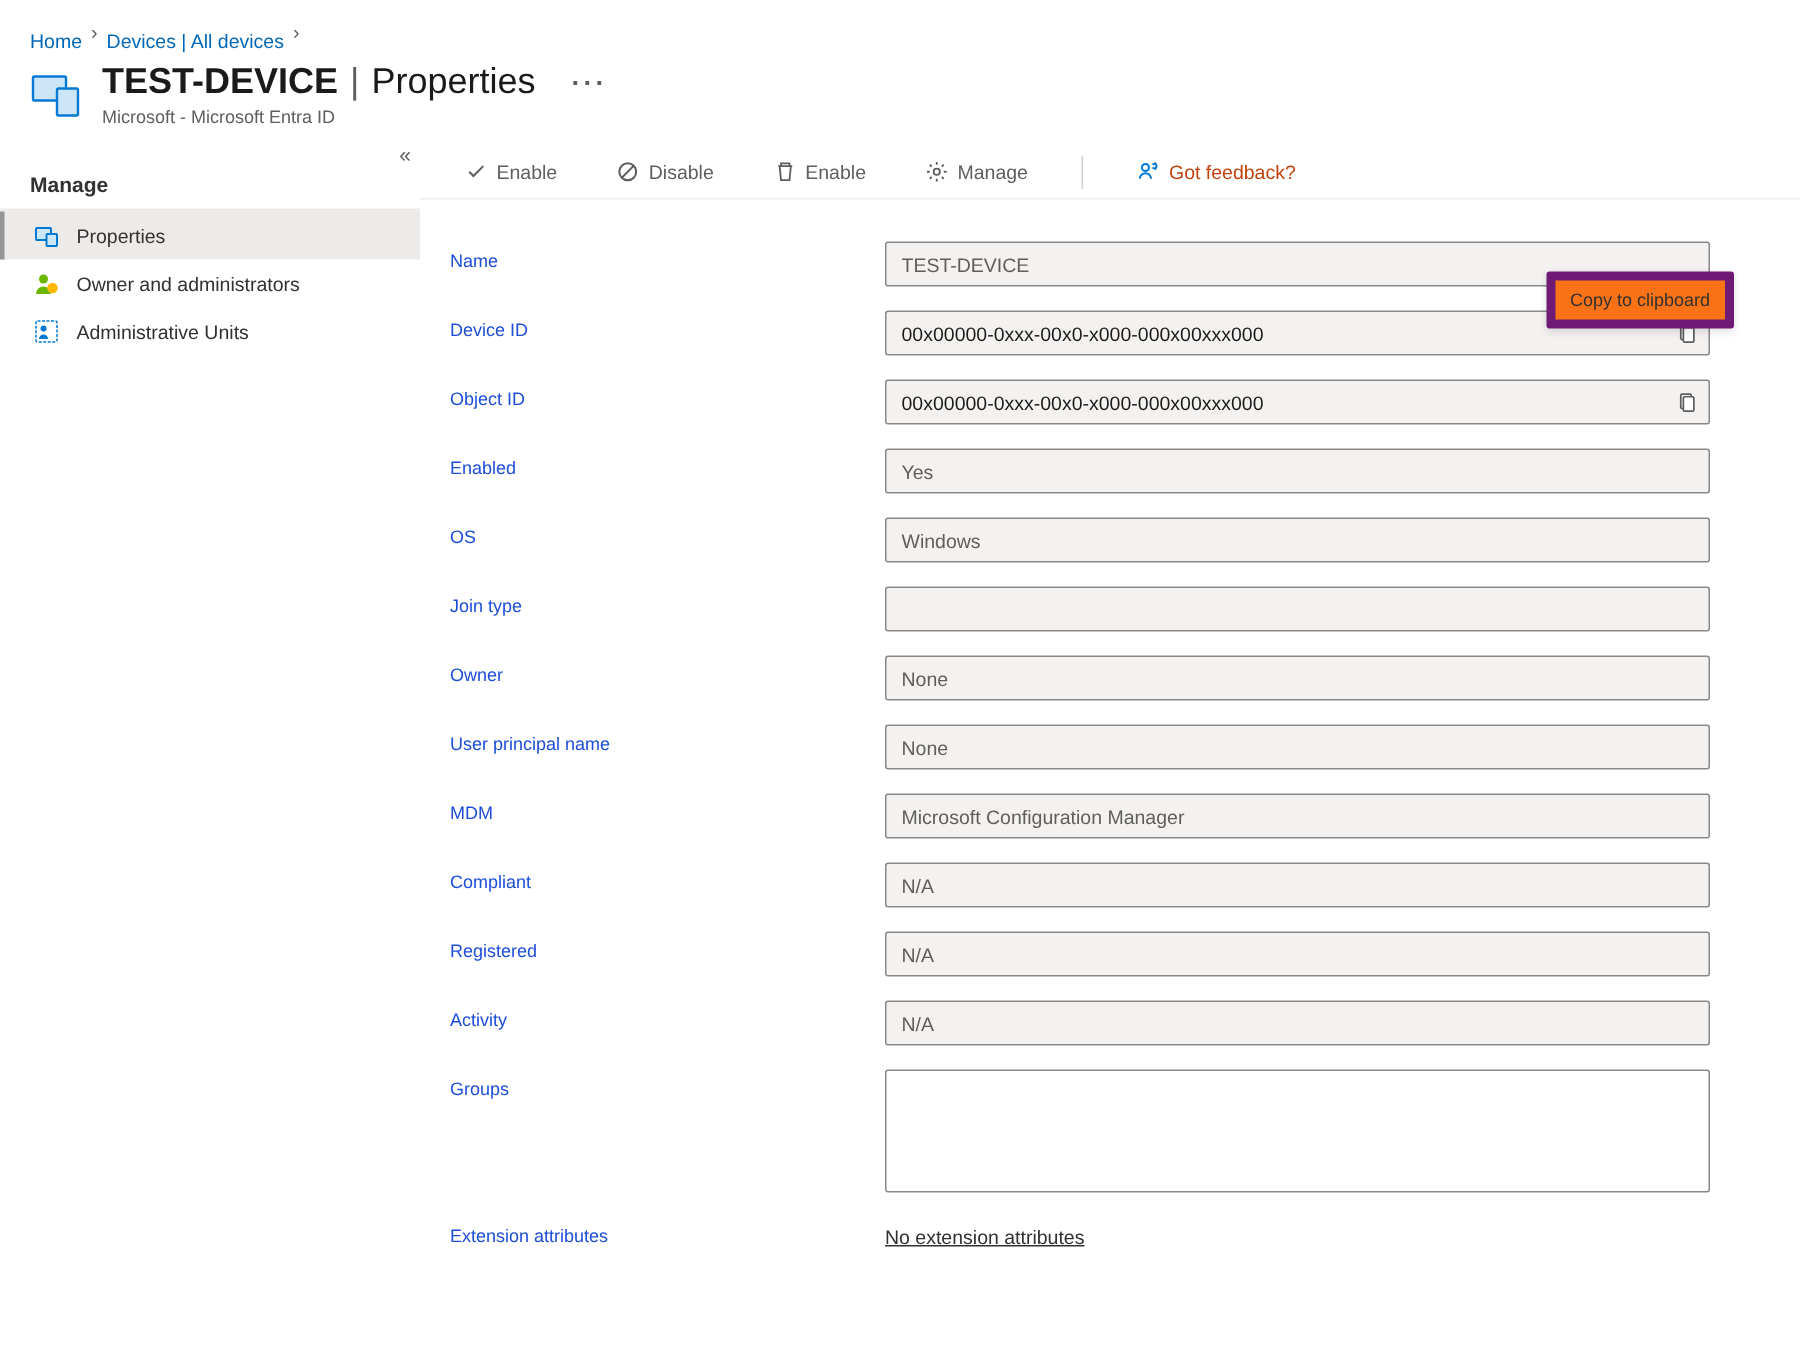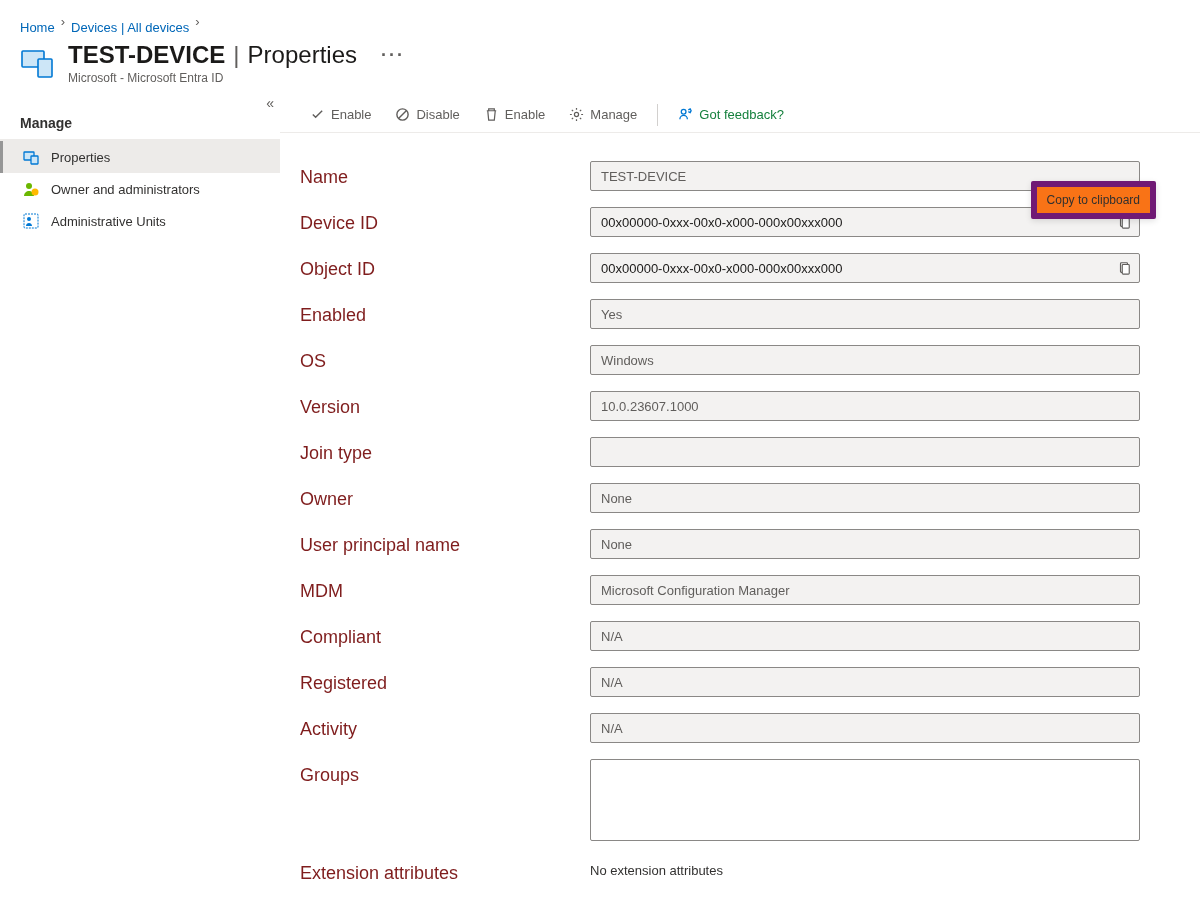--- a/index.html
+++ b/index.html
@@ -95,55 +95,55 @@
 
   
   .main {
     flex: 1;
     padding: 0 0 0 0;
     position: relative;
   }
   .toolbar {
     display: flex;
     align-items: center;
-    gap: 4px;
+    gap: 20px;
     padding: 6px 8px 6px 20px;
     border-bottom: 1px solid #edebe9;
     color: #605e5c;
   }
   .tool-btn {
     display: flex;
     align-items: center;
     gap: 6px;
     padding: 4px 10px;
     font-size: 13px;
     color: #605e5c;
     cursor: pointer;
     border-radius: 2px;
   }
   .tool-icon { width: 15px; height: 15px; }
   .tool-divider {
     width: 1px; height: 22px; background: #d2d0ce; margin: 0 6px;
   }
-  .feedback-link { color: #15803d; }
+  .feedback-link { color: #c2410c; }
 
   
   .form {
     padding: 28px 60px 20px 20px;
   }
   .form-row {
     display: flex;
     align-items: flex-start;
     margin-bottom: 16px;
   }
   .form-label {
     width: 290px;
     flex: 0 0 290px;
-    font-size: 18px;
-    color: #7f1d1d;
+    font-size: 12px;
+    color: #1d4ed8;
     padding-top: 6px;
   }
   .form-field {
     flex: 1;
     position: relative;
     display: flex;
     align-items: center;
   }
   .ro-input {
     width: 100%;
@@ -178,20 +178,21 @@
     border: 1px solid #8a8886;
     border-radius: 2px;
     background: #fff;
     color: #605e5c;
     resize: none;
   }
   .ext-attr-value {
     font-size: 13px;
     color: #323130;
     padding-top: 6px;
+    text-decoration: underline;
   }
 
   
   .tooltip {
     position: absolute;
     top: -26px;
     right: -16px;
     background: #f97316;
     border: 6px solid #701a75;
     border-radius: 2px;
@@ -352,26 +353,20 @@
           </div>
       </div>
 
       <div class="form-row">
         <div class="form-label">OS</div>
         <div class="form-field">
             <input class="ro-input" readonly="" value="Windows" style="">
           </div>
       </div>
 
-      <div class="form-row">
-        <div class="form-label">Version</div>
-        <div class="form-field">
-            <input class="ro-input" readonly="" value="10.0.23607.1000" style="">
-          </div>
-      </div>
 
       <div class="form-row">
         <div class="form-label">Join type</div>
         <div class="form-field">
             <input class="ro-input" readonly="" value="" style="">
           </div>
       </div>
 
       <div class="form-row">
         <div class="form-label">Owner</div>

